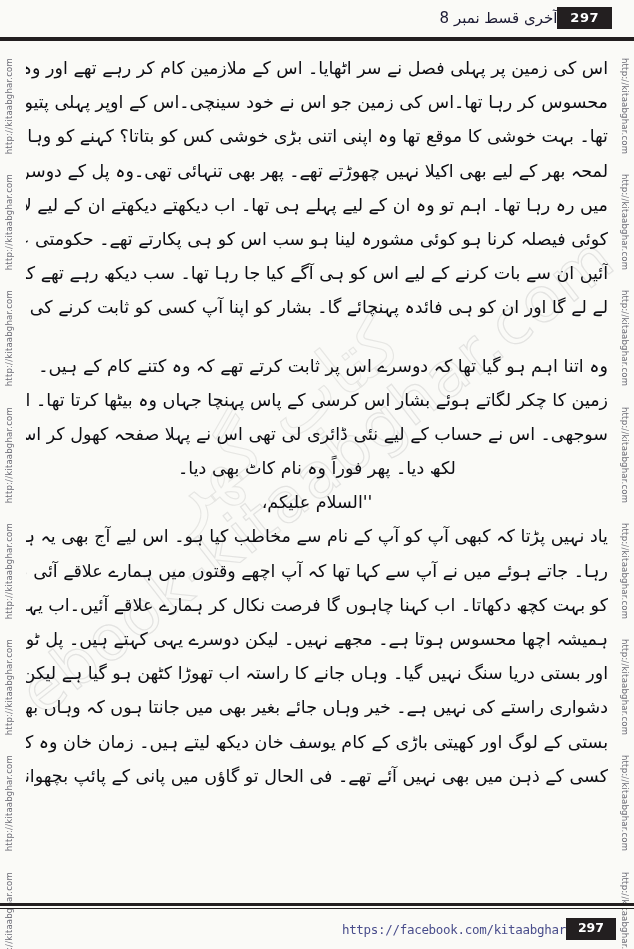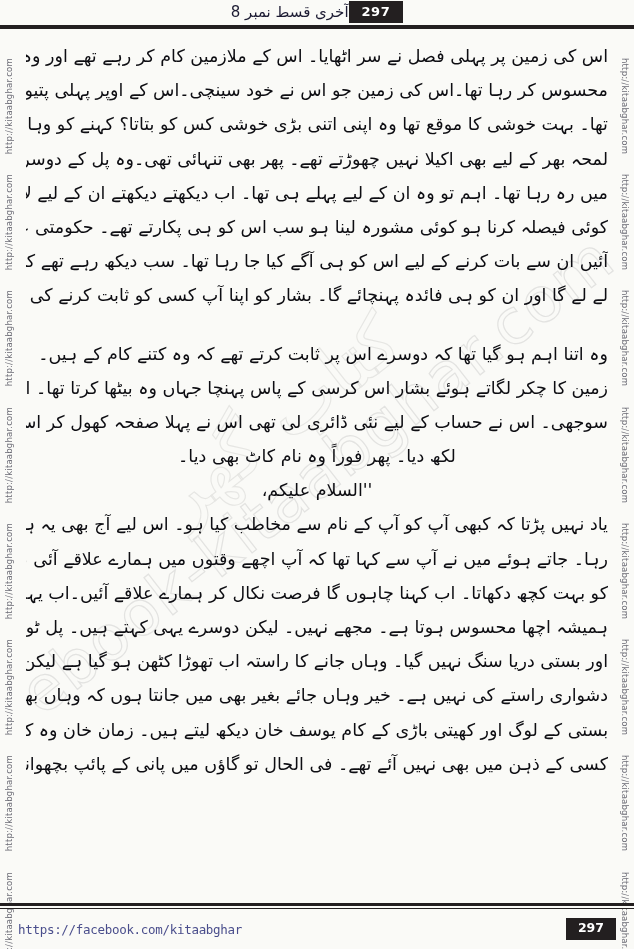--- a/index.html
+++ b/index.html
@@ -73,25 +73,25 @@
   }
   .wm-side.right span {
     writing-mode: vertical-rl;
     transform: none;
   }
 
   
   .header {
     position: relative;
     z-index: 3;
-    height: 24px;
+    height: 36px;
     display: flex;
     align-items: center;
-    justify-content: center;
-    padding: 0 34px;
+    justify-content: flex-end;
+    padding: 0 22px;
     box-sizing: border-box;
   }
   .hdr-left, .hdr-right {
     direction: rtl;
     color: #1c1b33;
     font-size: 15px;
     font-family: "DejaVu Sans", sans-serif;
     white-space: nowrap;
   }
   .hdr-right { font-size: 15.5px; }
@@ -149,21 +149,21 @@
   .rule-bottom-outer {
     height: 3px;
     background: #231f20;
   }
   .rule-bottom-gap { height: 2px; background: #fafaf7; }
   .rule-bottom-inner { height: 1.5px; background: #231f20; }
   .footer {
     height: 40px;
     display: flex;
     align-items: center;
-    justify-content: space-between;
+    justify-content: flex-end;
     padding: 0 18px;
     box-sizing: border-box;
   }
   .f-url {
     color: #4a4e8c;
     font-family: "DejaVu Sans Mono", monospace;
     font-size: 12.5px;
     letter-spacing: -0.3px;
     white-space: nowrap;
   }

